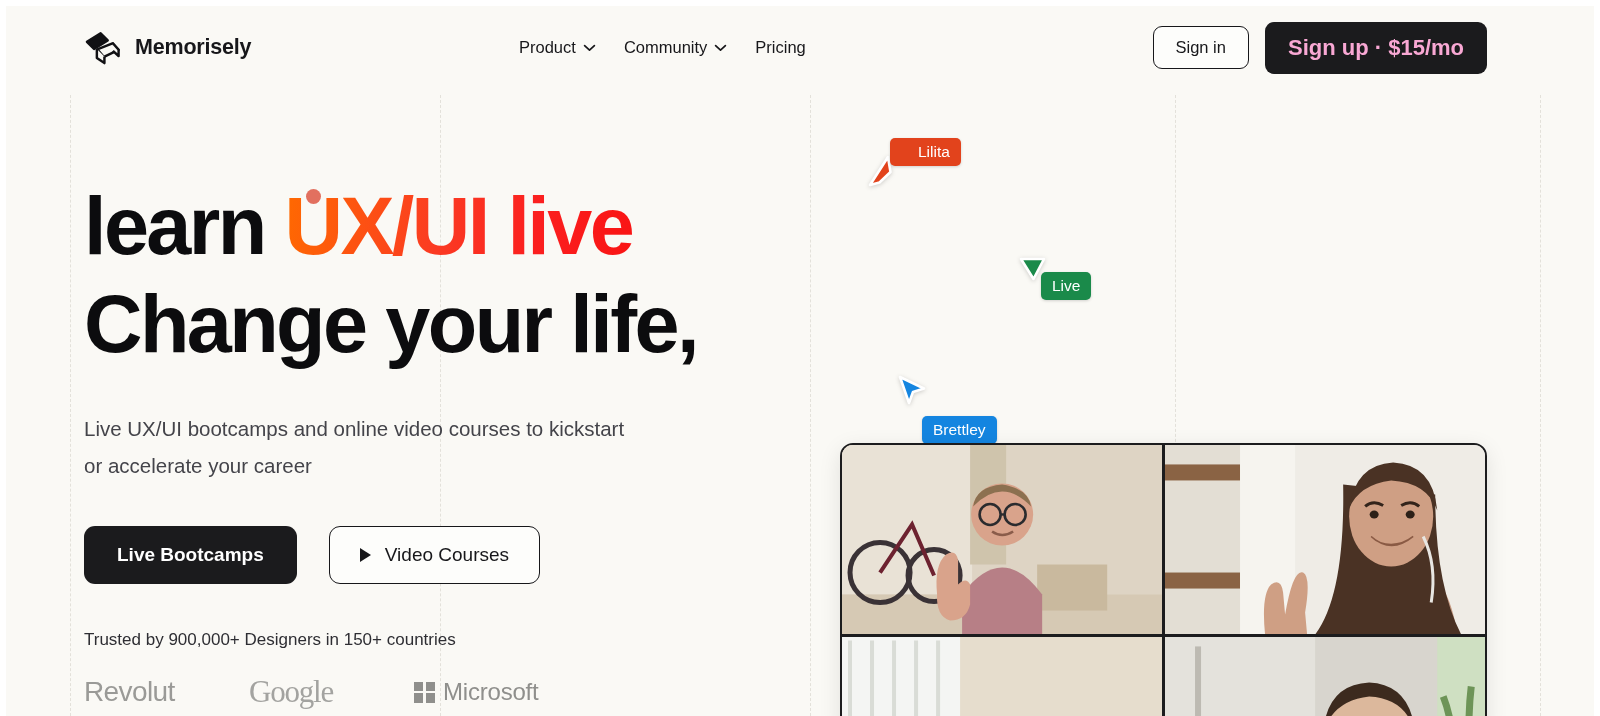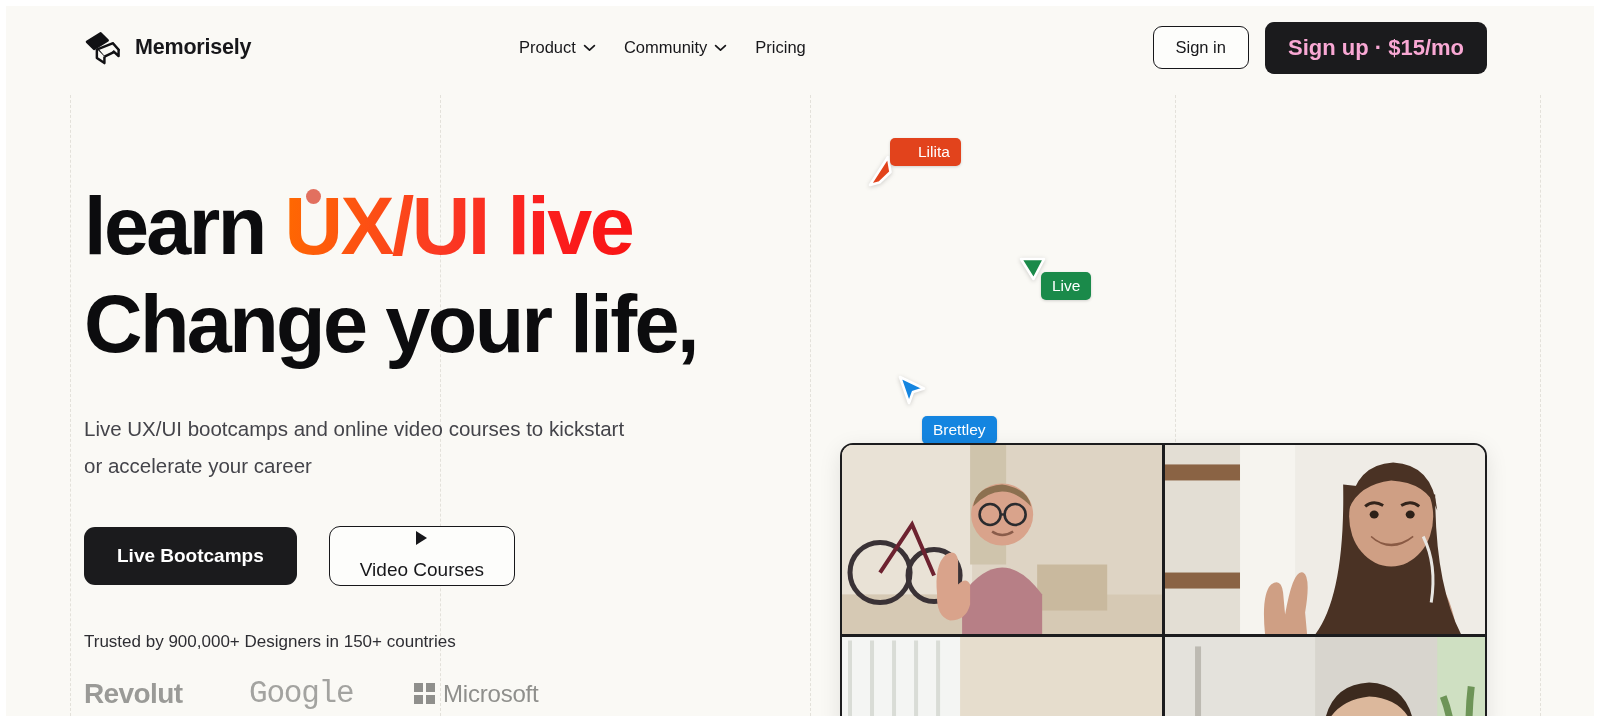--- a/index.html
+++ b/index.html
@@ -187,28 +187,27 @@
     font-family: inherit;
     white-space: nowrap;
   }
   .btn-secondary {
     background: #fdfdfb;
     color: #17171a;
     font-size: 19px;
     font-weight: 500;
     border: 1.8px solid #17171a;
     border-radius: 11px;
-    padding: 4px 30px;
+    padding: 17px 30px;
     cursor: pointer;
     font-family: inherit;
     display: flex;
     align-items: center;
     gap: 14px;
     white-space: nowrap;
-    flex-direction: column;
   }
   .play-tri {
     width: 0; height: 0;
     border-left: 11px solid #17171a;
     border-top: 7.5px solid transparent;
     border-bottom: 7.5px solid transparent;
     display: block;
     flex: none;
   }
 
@@ -226,25 +225,25 @@
     gap: 0;
   }
   .logo-slot {
     width: 165px;
     display: flex;
     align-items: center;
     justify-content: flex-start;
     color: #9c9c99;
   }
   .logo-revolut {
-    font-size: 28px; font-weight: 700; letter-spacing: -0.6px;
+    font-size: 28px; font-weight: 400; letter-spacing: -0.6px;
     color: #9a9a97;
   }
   .logo-google {
-    font-family: Liberation Mono, monospace;
+    font-family: Liberation Serif, serif;
     font-size: 31px; letter-spacing: -1.2px; color: #a3a3a0;
     font-weight: 400;
   }
   .logo-ms { display: flex; align-items: center; gap: 8px; }
   .ms-grid {
     width: 21px; height: 21px;
     display: grid;
     grid-template-columns: 1fr 1fr;
     grid-template-rows: 1fr 1fr;
     gap: 2.5px;

